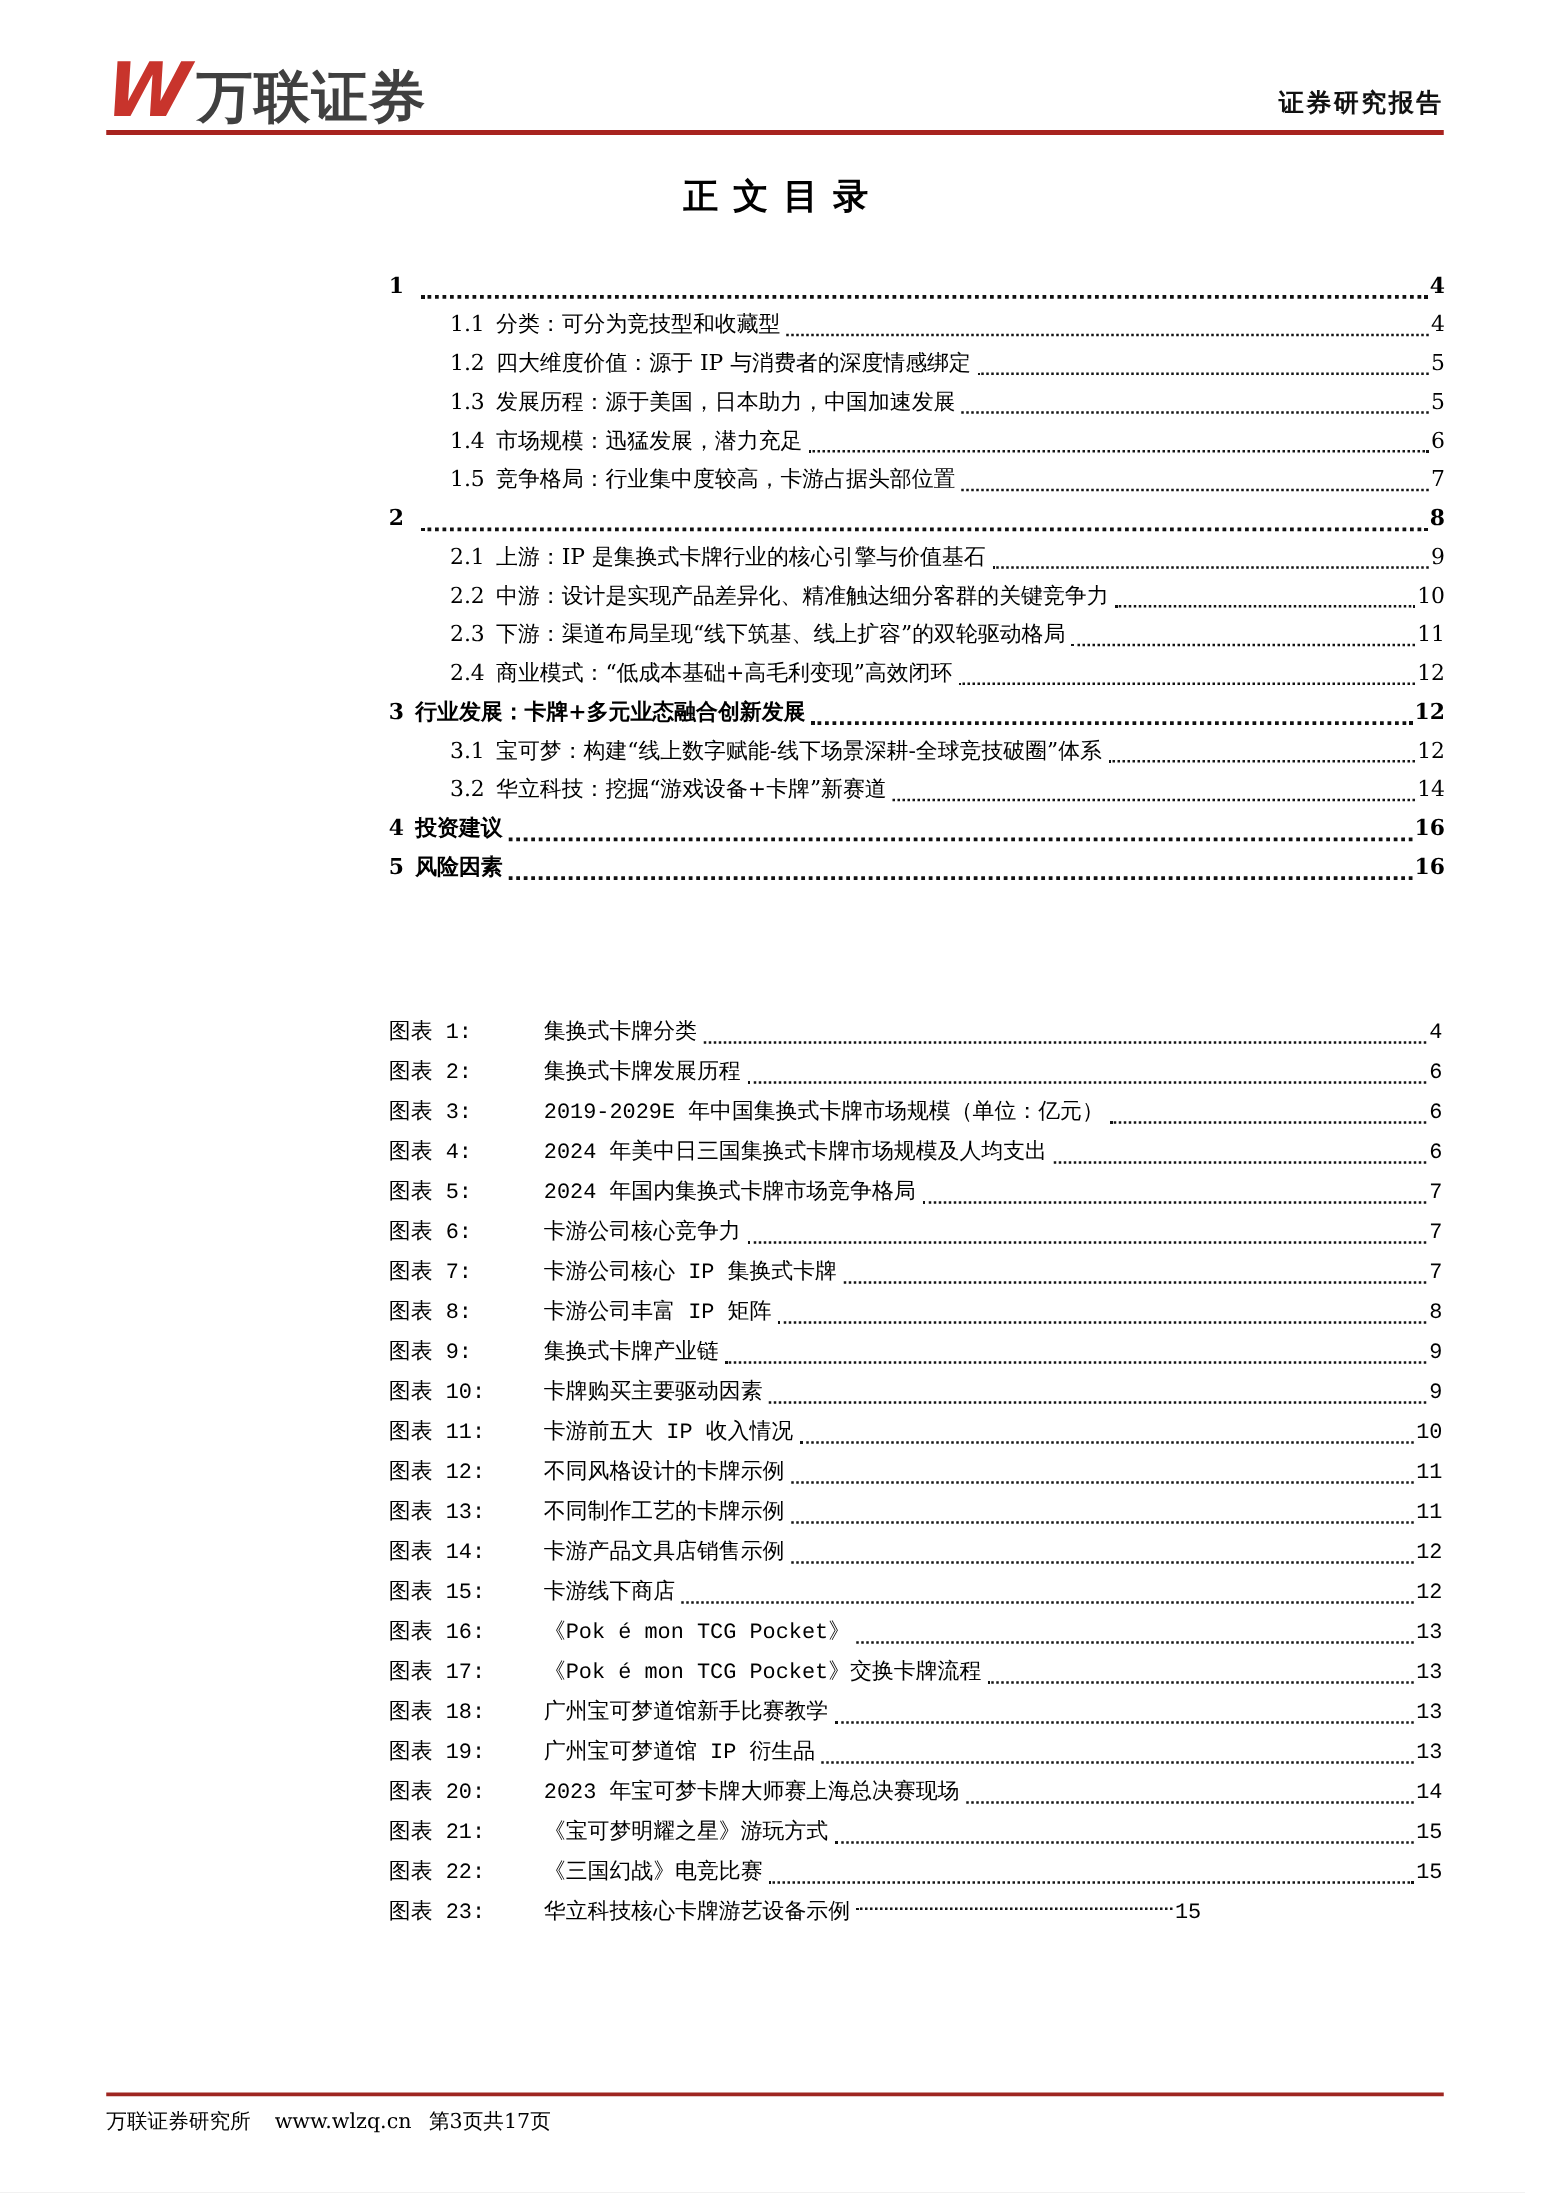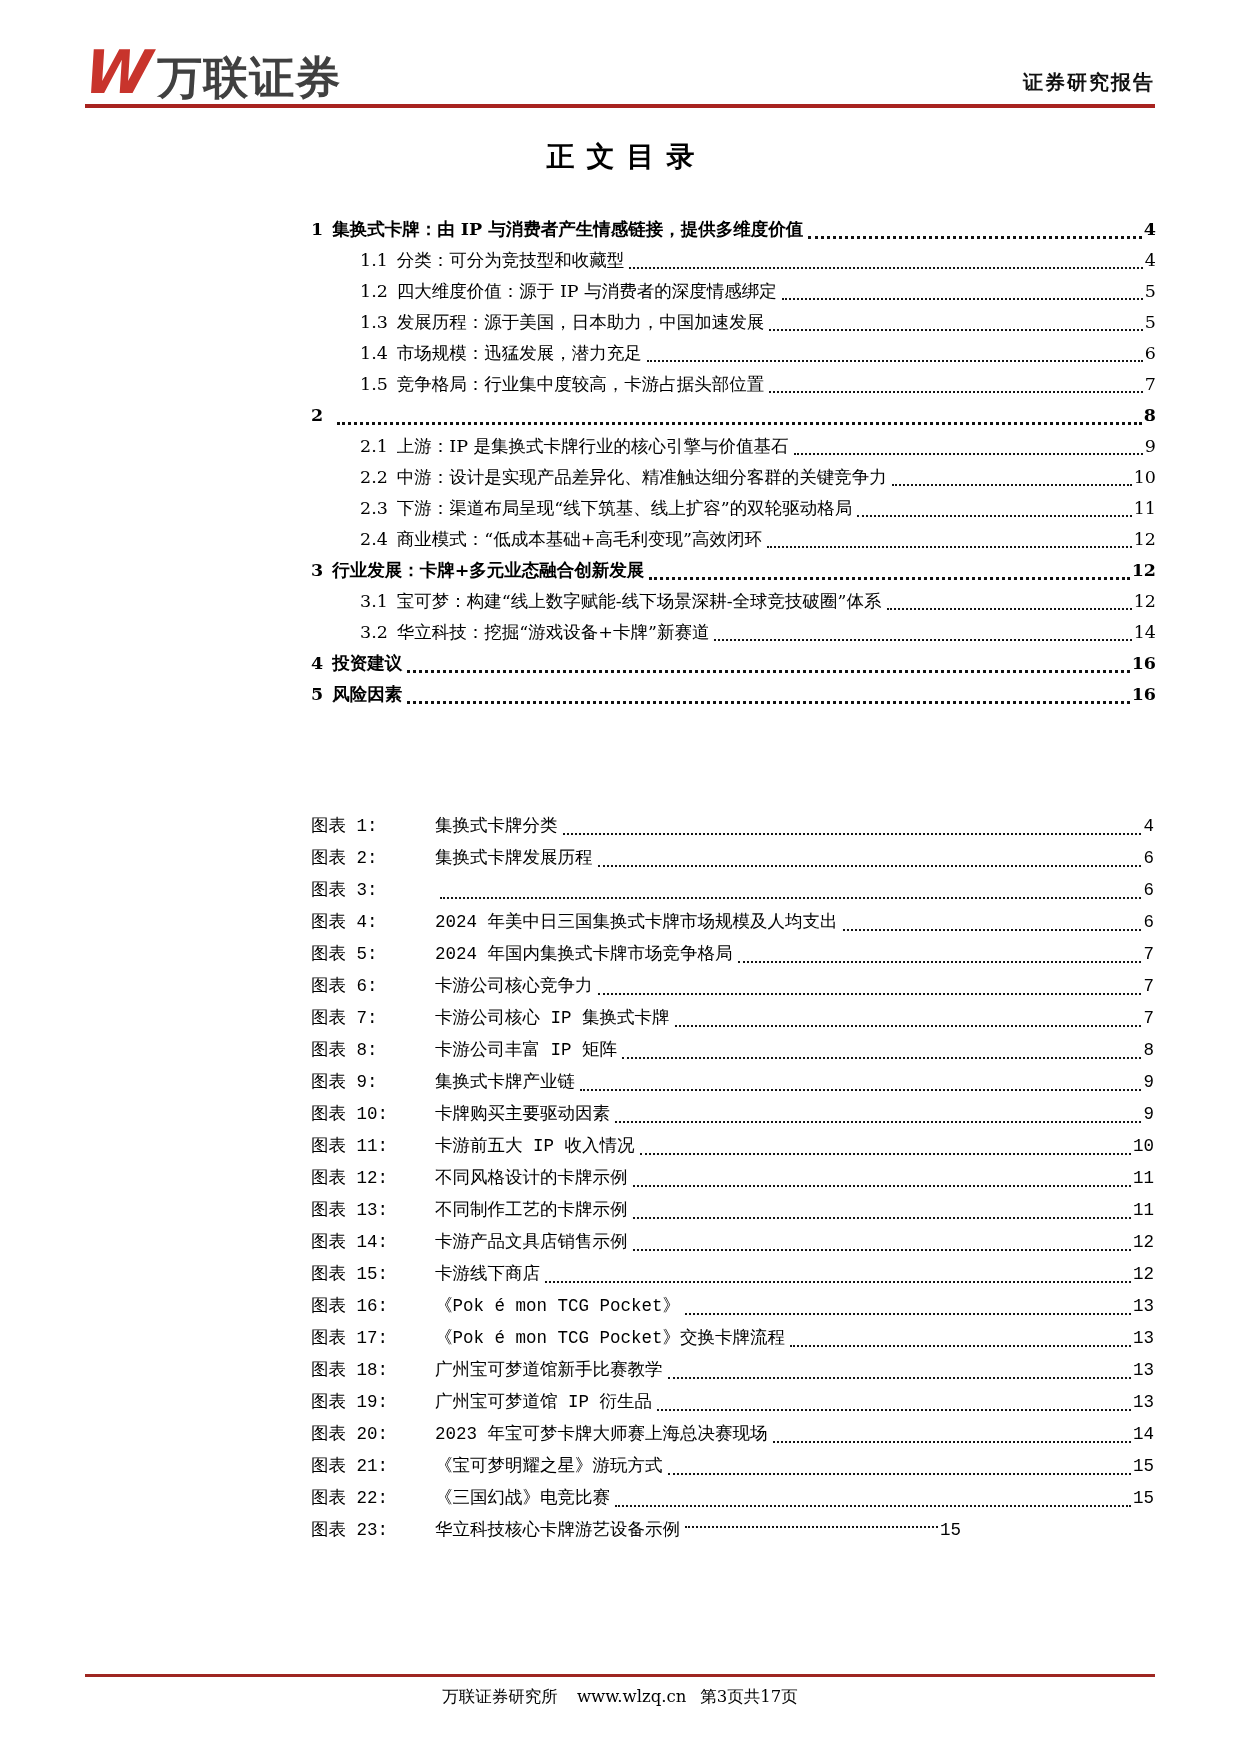--- a/index.html
+++ b/index.html
@@ -71,21 +71,21 @@
   .row.l2 { padding-left:49px; }
 
   .fig-label { flex:0 0 124px; }
   .row.short { width:650px;align-items:center; }
 
   
   .footer {
     position:absolute; top:1674px; left:85px; right:86px;
     border-top:3px solid #9e2621;
     padding-top:9px;
-    display:flex; justify-content:center;
+    display:flex; justify-content:flex-start;
     font-size:16.5px;
   }
   .footer .left span { margin-right:14px; }
 </style>
 </head>
 <body>
 
 <div class="page">
 
   <div class="header">
@@ -94,21 +94,20 @@
       <span class="logo-text">万联证券</span>
     </div>
     <div class="doc-type">证券研究报告</div>
   </div>
 
   <h1 class="page-title">正文目录</h1>
 
   <section class="toc">
   <div class="row l1">
     <span class="num">1</span>
-    <span class="label">集换式卡牌：由 IP 与消费者产生情感链接，提供多维度价值</span>
     <span class="dots"></span>
     <span class="pg">4</span>
   </div>
 
   <div class="row l2">
     <span class="num">1.1</span>
     <span class="label">分类：可分为竞技型和收藏型</span>
     <span class="dots"></span>
     <span class="pg">4</span>
   </div>
@@ -221,20 +220,21 @@
 
   <div class="row">
     <span class="fig-label">图表 2:</span>
     <span class="label">集换式卡牌发展历程</span>
     <span class="dots"></span>
     <span class="pg">6</span>
   </div>
 
   <div class="row">
     <span class="fig-label">图表 3:</span>
+    <span class="label">2019-2029E 年中国集换式卡牌市场规模（单位：亿元）</span>
     <span class="dots"></span>
     <span class="pg">6</span>
   </div>
 
   <div class="row">
     <span class="fig-label">图表 4:</span>
     <span class="label">2024 年美中日三国集换式卡牌市场规模及人均支出</span>
     <span class="dots"></span>
     <span class="pg">6</span>
   </div>

